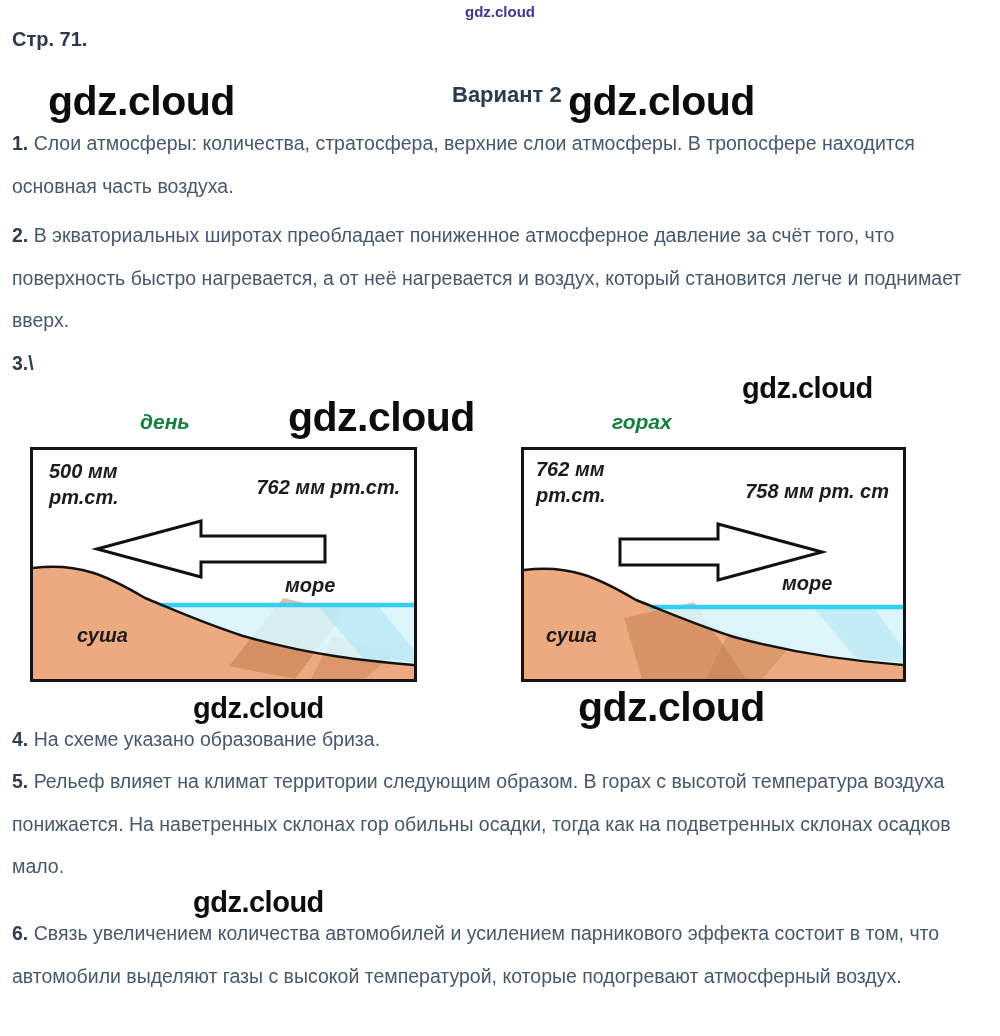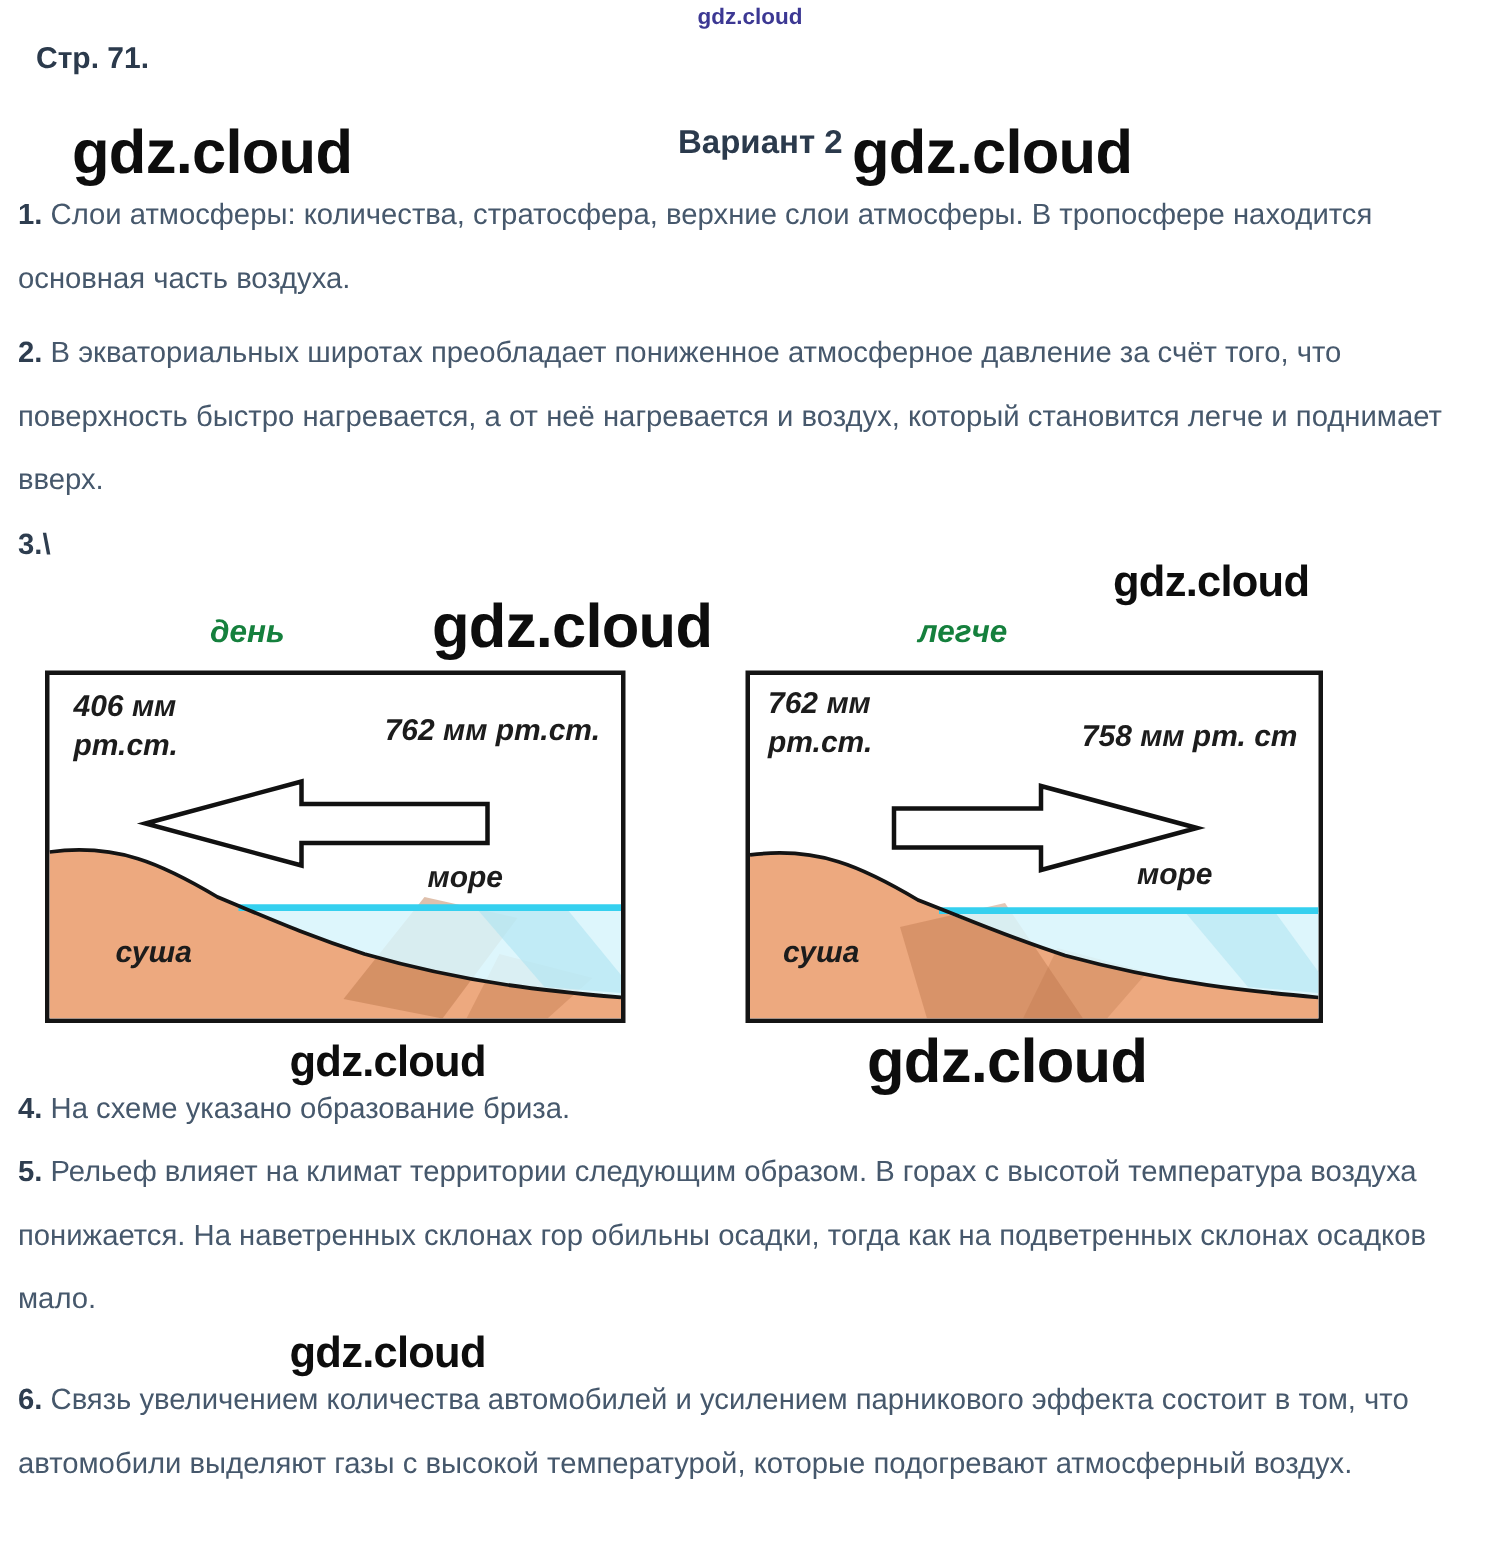--- a/index.html
+++ b/index.html
@@ -18,21 +18,21 @@
     letter-spacing:-0.5px;
     white-space:nowrap;
   }
   .wm-lg{font-size:41px;}
   .wm-md{font-size:29px;}
   .wm-top{
     font-size:15px;font-weight:700;color:#3c3893;
     width:100%;text-align:center;
   }
   .page-label{
-    font-size:20px;font-weight:700;color:#2b3a4c;margin-left:12px;
+    font-size:20px;font-weight:700;color:#2b3a4c;
   }
   .variant-title{
     font-size:22px;font-weight:700;color:#2b3a4c;text-align:center;
   }
   .answer{
     margin:0;
     font-size:19.5px;
     line-height:42.5px;
     color:#46586c;
   }
@@ -71,49 +71,49 @@
   <p class="abs answer" style="top:122px;left:12px;width:958px;"><b>1.</b> <span>Слои атмосферы: количества, стратосфера, верхние слои атмосферы. В тропосфере находится основная часть воздуха.</span></p>
 
   <p class="abs answer" style="top:214px;left:12px;width:958px;"><b>2.</b> <span>В экваториальных широтах преобладает пониженное атмосферное давление за счёт того, что поверхность быстро нагревается, а от неё нагревается и воздух, который становится легче и поднимает вверх.</span></p>
 
   <p class="abs answer" style="top:342px;left:12px;width:958px;"><b>3.\</b> <span></span></p>
 
   <div class="abs wm wm-lg" style="top:394px;left:288px;">gdz.cloud</div>
   <div class="abs wm wm-md" style="top:372px;left:742px;">gdz.cloud</div>
 
   <div class="abs dg-title" style="top:410px;left:140px;">день</div>
-  <div class="abs dg-title" style="top:410px;left:612px;">легче</div>
+  <div class="abs dg-title" style="top:410px;left:612px;">горах</div>
 
   <div class="abs diagram" style="top:447px;left:30px;width:387px;height:235px;">
     <svg viewBox="0 0 381 229" preserveAspectRatio="none">
 
       <path d="M0,118 C45,112 75,126 112,148 C148,163 170,173 210,186 C280,206 335,211 381,215 L381,229 L0,229 Z" fill="#eda97f"></path>
 
       <polygon points="250,148 312,162 262,229 196,216" fill="rgba(185,115,72,0.45)"></polygon>
       <polygon points="300,186 362,202 332,229 278,229" fill="rgba(185,115,72,0.35)"></polygon>
 
       <path d="M128,156 L381,156 L381,215 C335,211 280,206 210,186 C170,173 148,163 128,156 Z" fill="rgba(215,245,251,0.85)"></path>
       <polygon points="285,156 345,156 381,200 381,212 330,208" fill="rgba(170,225,240,0.55)"></polygon>
 
       <line x1="126" y1="155" x2="381" y2="155" stroke="#35d0ef" stroke-width="4.5"></line>
 
       <path d="M0,118 C45,112 75,126 112,148 C148,163 170,173 210,186 C280,206 335,211 381,215" fill="none" stroke="#141414" stroke-width="2.5"></path>
 
       <polygon points="64,99 168,71 168,86 292,86 292,112 168,112 168,127" fill="#ffffff" stroke="#111111" stroke-width="3" stroke-linejoin="miter"></polygon>
     </svg>
     <div class="dg-label" style="top:8px;left:16px;">
-      <span>406 мм</span><br>
+      <span>500 мм</span><br>
       <span>рт.ст.</span>
     </div>
     <div class="dg-label" style="top:24px;right:14px;">762 мм рт.ст.</div>
     <div class="dg-label" style="top:122px;left:252px;">море</div>
     <div class="dg-label" style="top:172px;left:44px;">суша</div>
   </div>
 
-  <div class="abs diagram" style="top:447px;left:497px;width:385px;height:235px;">
+  <div class="abs diagram" style="top:447px;left:521px;width:385px;height:235px;">
     <svg viewBox="0 0 379 229" preserveAspectRatio="none">
       <path d="M0,120 C45,114 75,128 112,150 C148,164 170,174 210,187 C280,206 335,211 379,215 L379,229 L0,229 Z" fill="#eda97f"></path>
       <polygon points="100,168 170,152 222,229 118,229" fill="rgba(185,115,72,0.40)"></polygon>
       <polygon points="205,182 265,198 238,229 182,229" fill="rgba(185,115,72,0.30)"></polygon>
       <path d="M128,158 L379,158 L379,215 C335,211 280,206 210,187 C170,174 148,165 128,158 Z" fill="rgba(215,245,251,0.85)"></path>
       <polygon points="290,158 350,158 379,198 379,212 332,208" fill="rgba(170,225,240,0.5)"></polygon>
       <line x1="126" y1="157" x2="379" y2="157" stroke="#35d0ef" stroke-width="4.5"></line>
       <path d="M0,120 C45,114 75,128 112,150 C148,164 170,174 210,187 C280,206 335,211 379,215" fill="none" stroke="#141414" stroke-width="2.5"></path>
 
       <polygon points="298,102 194,74 194,89 96,89 96,115 194,115 194,130" fill="#ffffff" stroke="#111111" stroke-width="3" stroke-linejoin="miter"></polygon>

